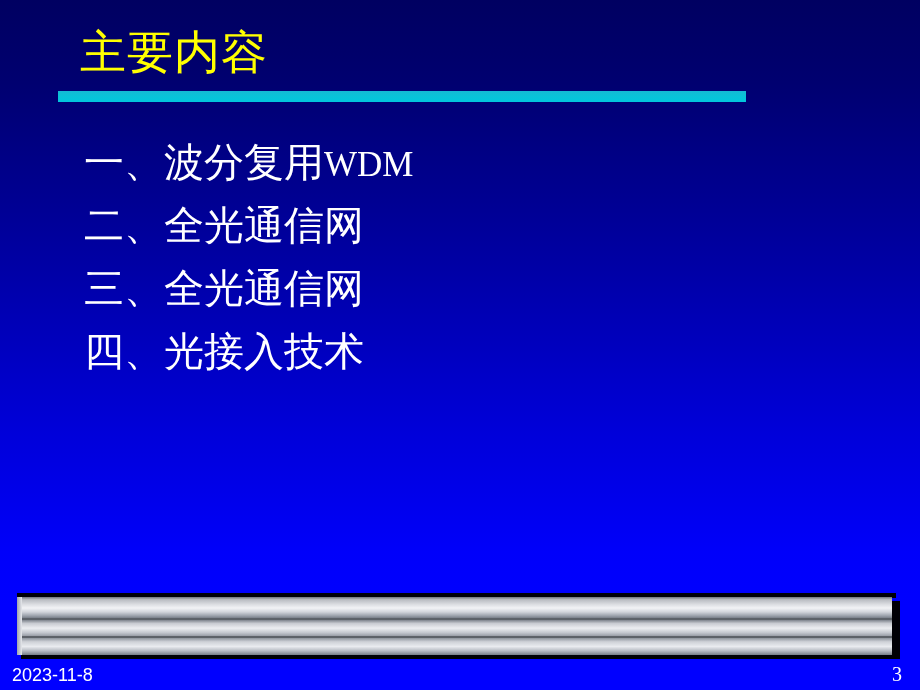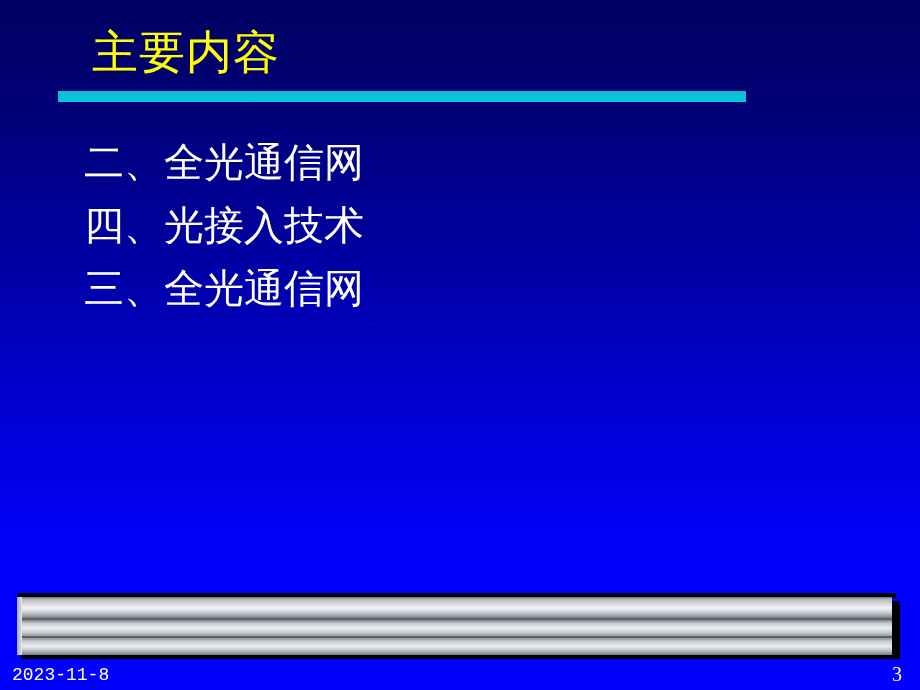--- a/index.html
+++ b/index.html
@@ -30,21 +30,21 @@
 
   
   #title-block {
     position: absolute;
     left: 0;
     top: 0;
     width: 920px;
   }
   #slide-title {
     position: absolute;
-    left: 92px;
+    left: 80px;
     top: 26px;
     font-family: "DejaVu Sans", "Liberation Sans", sans-serif;
     font-size: 46px;
     line-height: 52px;
     font-weight: 400;
     color: #ffff00;
     letter-spacing: 1px;
     white-space: nowrap;
   }
   #title-rule {
@@ -154,21 +154,21 @@
     width: 5px;
     height: 58px;
     background: linear-gradient(to right, #9ea3ab, #e6e8ec);
   }
 
   
   #footer-date {
     position: absolute;
     left: 12px;
     top: 664px;
-    font-family: Liberation Mono, monospace;
+    font-family: Liberation Sans, sans-serif;
     font-size: 18px;
     line-height: 22px;
     color: #ffffff;
     white-space: nowrap;
   }
   #footer-pagenum {
     position: absolute;
     right: 18px;
     top: 662px;
     font-family: "Liberation Serif", "DejaVu Serif", serif;
@@ -183,31 +183,34 @@
 
 <div id="slide">
 
   <div id="title-block">
     <div id="slide-title">主要内容</div>
     <div id="title-rule"></div>
   </div>
 
   <div id="body-list">
 
+    <div class="body-line">
+      <span>一、</span><span>波分复用</span><span class="latin">WDM</span>
+    </div>
 
     <div class="body-line">
       <span>二、</span><span>全光通信网</span><span class="latin"></span>
     </div>
 
     <div class="body-line">
+      <span>三、</span><span>全光通信网</span><span class="latin"></span>
+    </div>
+
+    <div class="body-line">
       <span>四、</span><span>光接入技术</span><span class="latin"></span>
-    </div>
-
-    <div class="body-line">
-      <span>三、</span><span>全光通信网</span><span class="latin"></span>
     </div>
 
   </div>
 
   <div id="metal-bar">
     <div class="shadow"></div>
     <div class="top-edge"></div>
     <div class="band band-1"></div>
     <div class="gap gap-a"></div>
     <div class="band band-2"></div>

